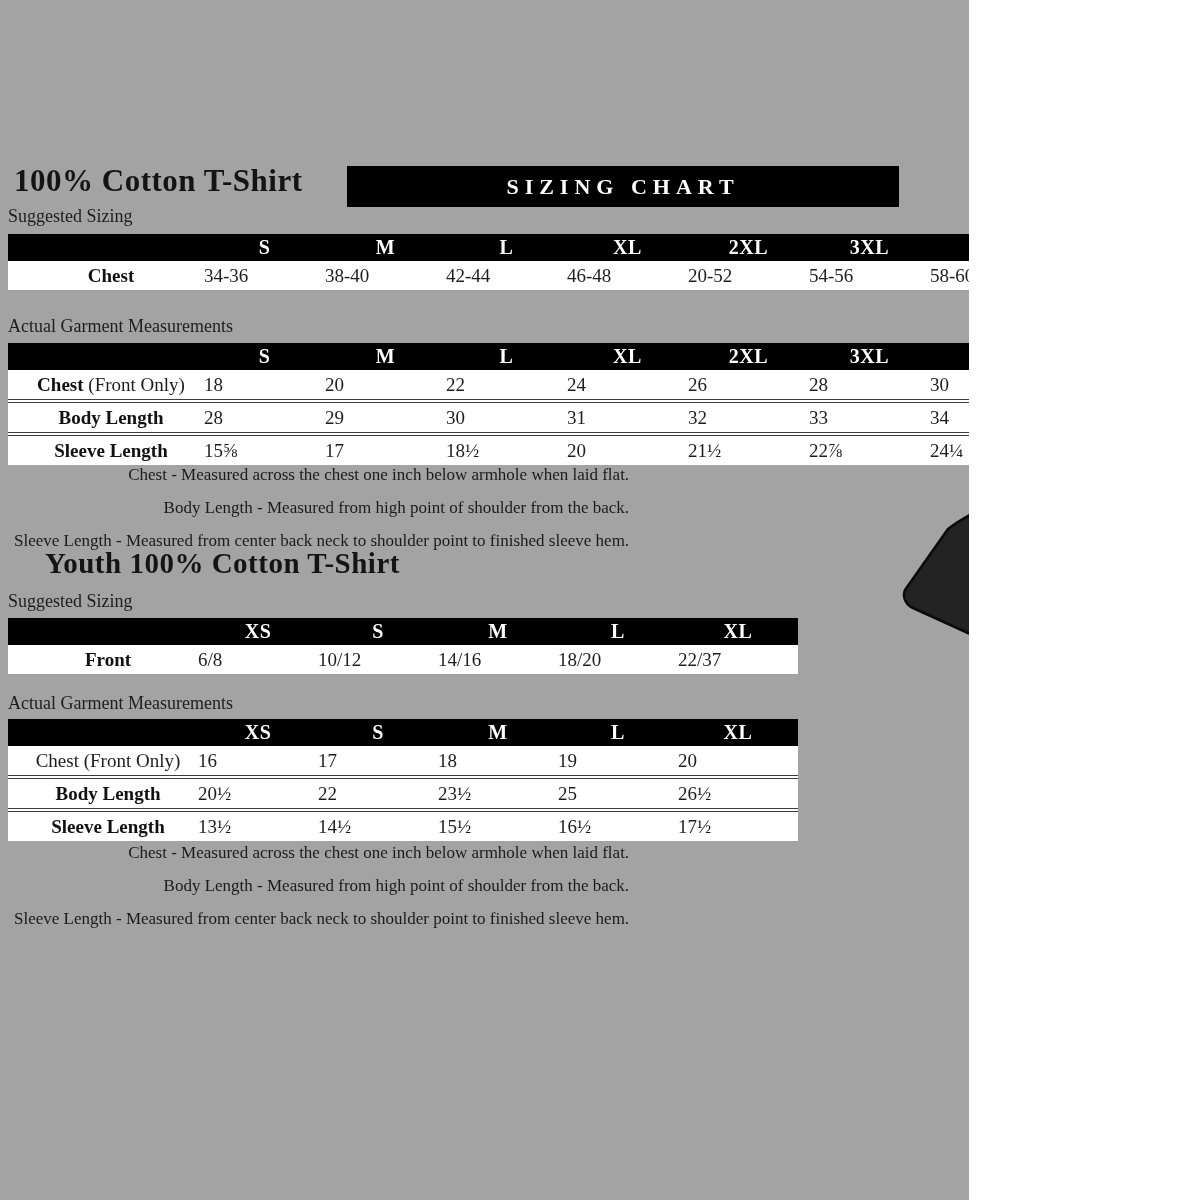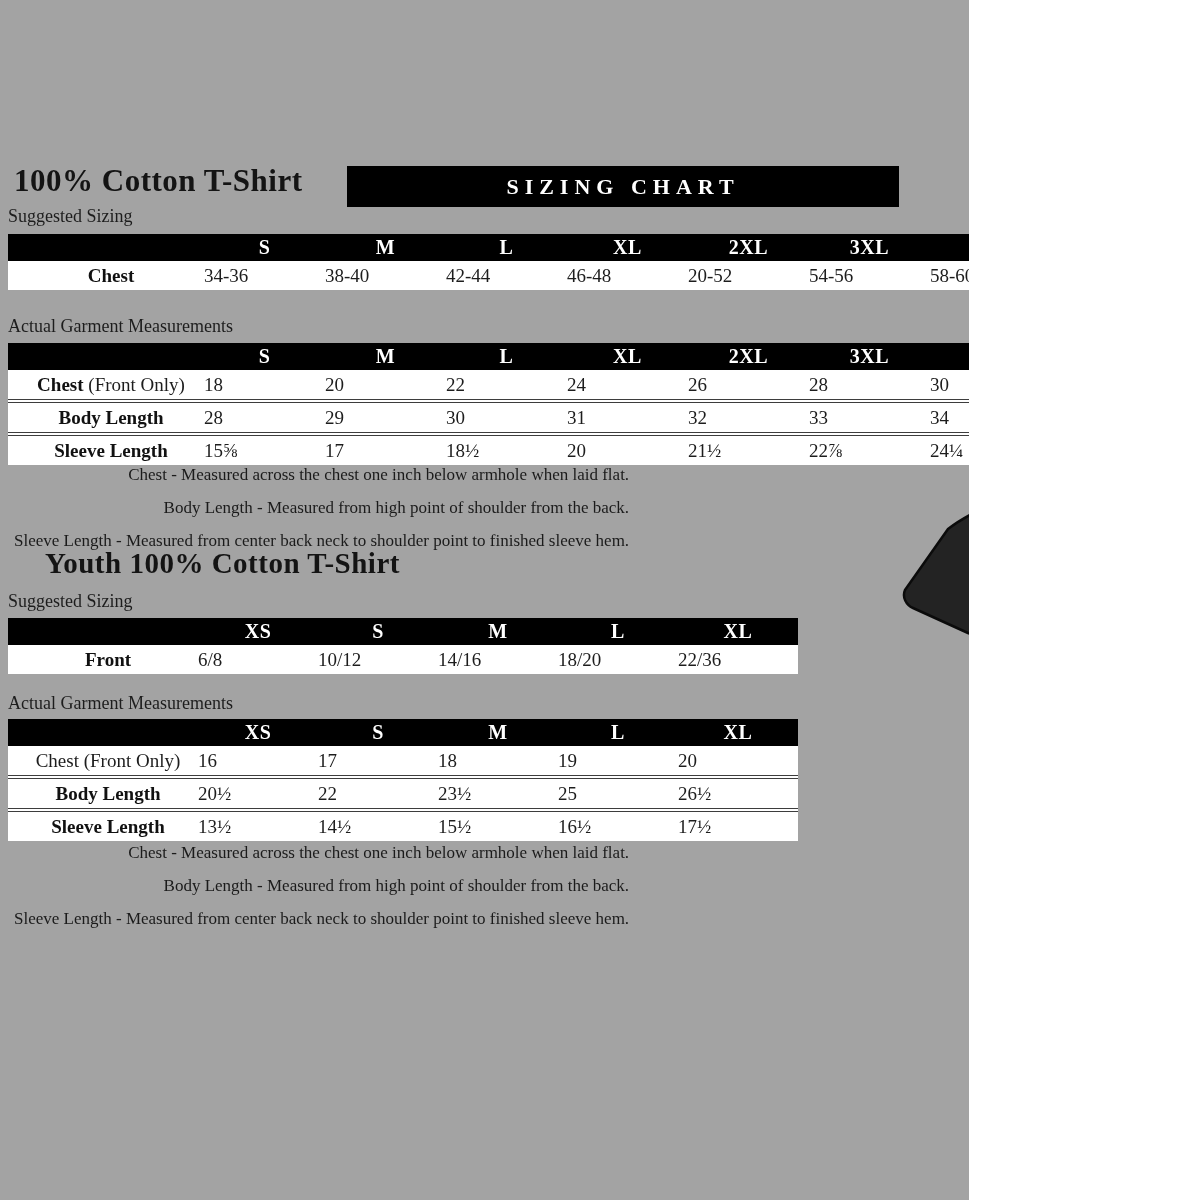--- a/index.html
+++ b/index.html
@@ -159,21 +159,21 @@
           <th>XL</th>
         </tr>
       </thead>
       <tbody>
         <tr>
           <td class="row-label"><b>Front</b></td>
           <td>6/8</td>
           <td>10/12</td>
           <td>14/16</td>
           <td>18/20</td>
-          <td>22/36</td>
+          <td>22/37</td>
         </tr>
       </tbody>
     </table>
 
   <div class="section-label" style="top:693px">Actual Garment Measurements</div>
 
   <table class="size-table youth-table" style="top:719px">
       <thead>
         <tr>
           <th class="label-col"></th>

